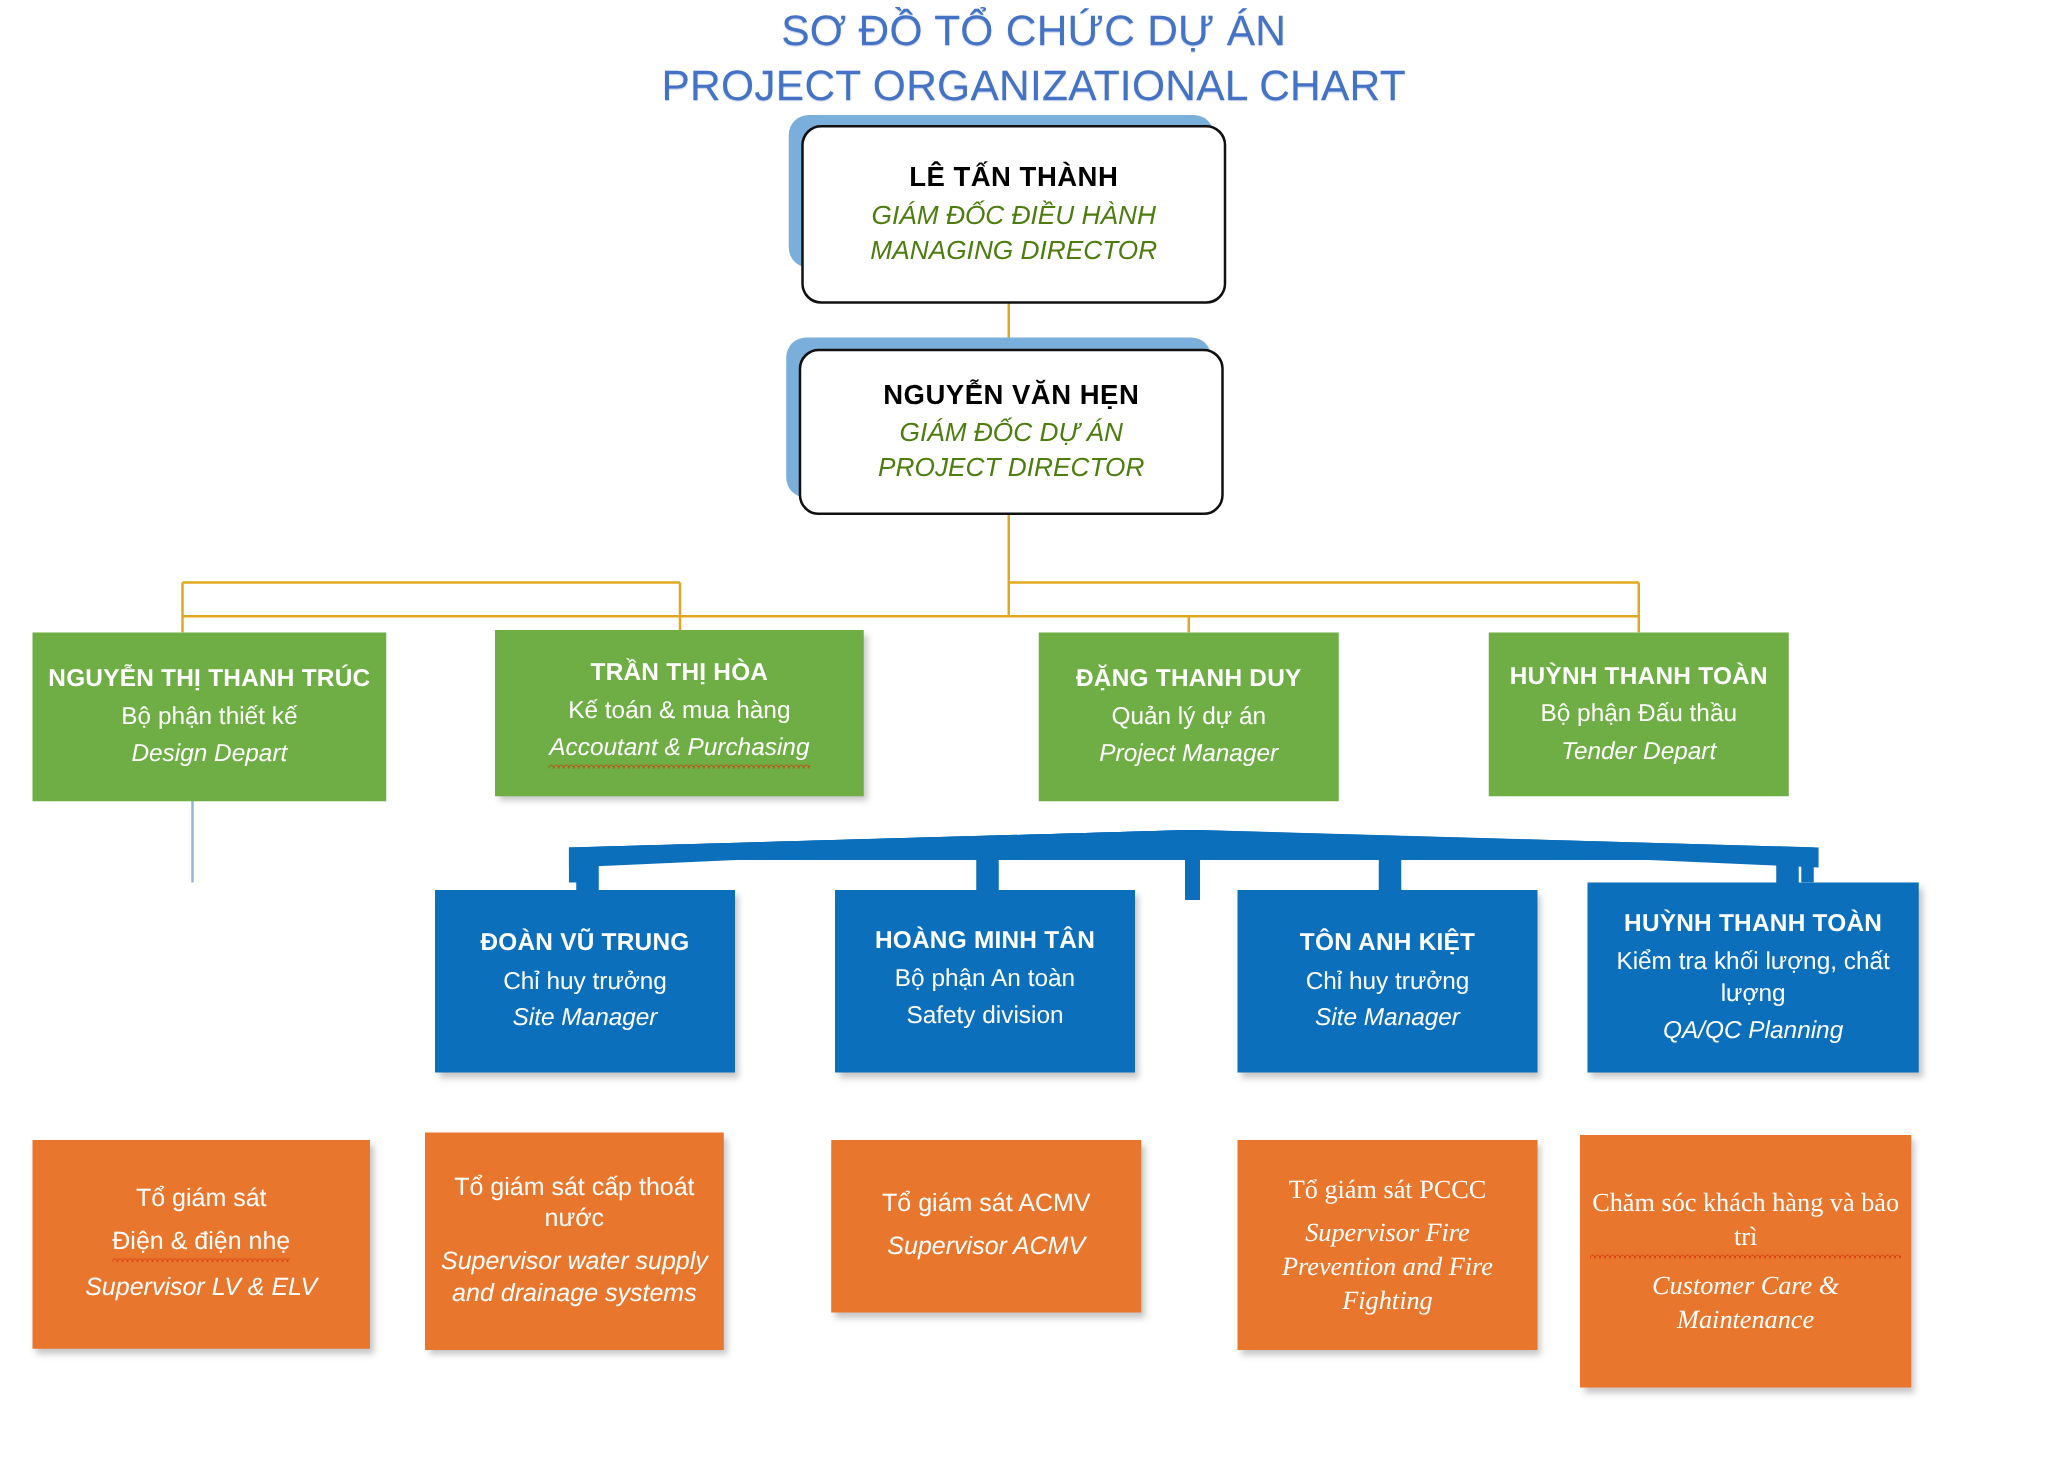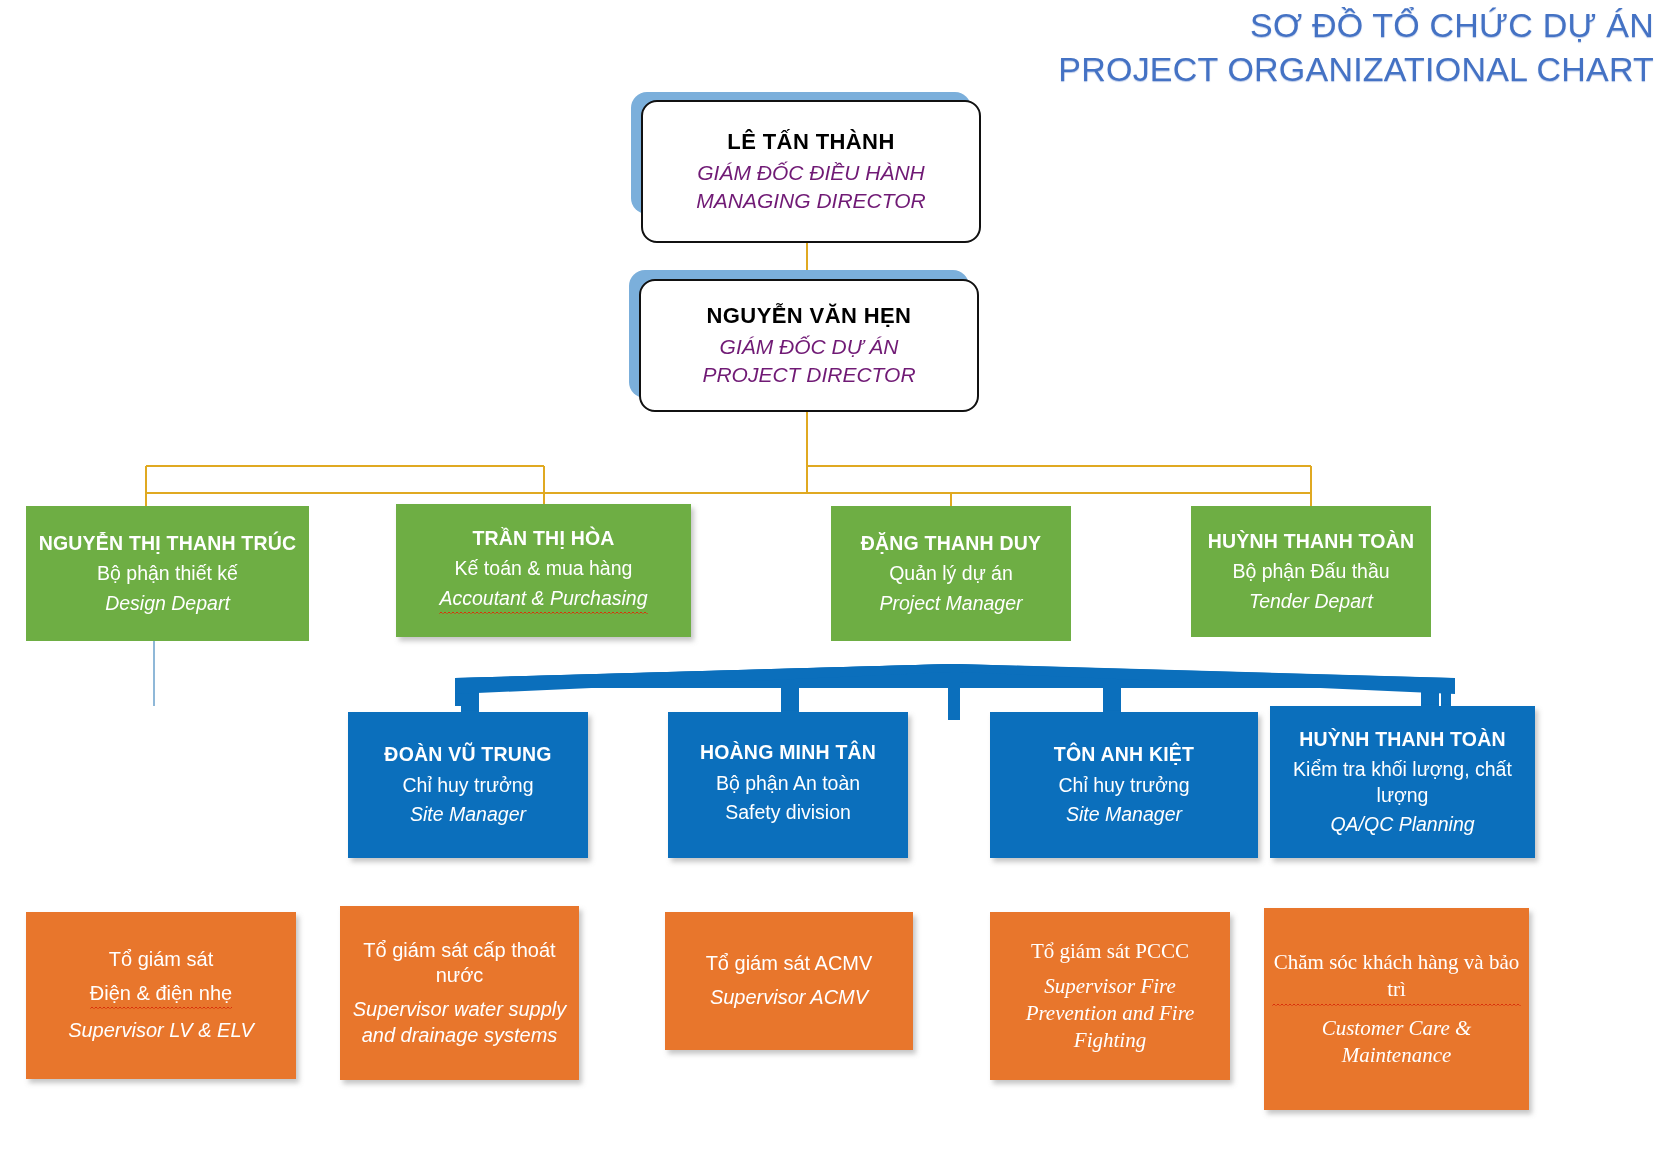--- a/index.html
+++ b/index.html
@@ -15,21 +15,21 @@
   
   .title{
     position:absolute;left:0;top:4px;width:1654px;
     text-align:center;
     color:#4472C4;
     font-size:34px;
     font-weight:400;
     letter-spacing:.2px;
     line-height:1.28;
   }
-  .title .ln{display:block;text-shadow:0 1px 1px rgba(120,150,210,.55);text-align:right;}
+  .title .ln{display:block;text-shadow:0 1px 1px rgba(120,150,210,.55);}
 
   
   #lines{position:absolute;left:0;top:0;width:1654px;height:1167px;pointer-events:none;}
 
   
   .exec{
     position:absolute;
     background:#ffffff;
     border:2px solid #111111;
     border-radius:16px;
@@ -41,21 +41,21 @@
     position:absolute;
     background:#7BAFDB;
     border-radius:16px;
     z-index:5;
   }
   .exec .nm{
     font-size:22px;font-weight:bold;color:#000;letter-spacing:.4px;
     margin-bottom:4px;
   }
   .exec .r1,.exec .r2{
-    font-size:21px;font-style:italic;color:#701a75;line-height:1.32;
+    font-size:21px;font-style:italic;color:#4d7c0f;line-height:1.32;
   }
 
   
   .node{
     position:absolute;
     box-sizing:border-box;
     display:flex;flex-direction:column;align-items:center;justify-content:center;
     color:#ffffff;
     text-align:center;
     padding:6px 8px;
@@ -188,21 +188,21 @@
     <div class="r1">Chỉ huy trưởng</div>
     <div class="r2">Site Manager</div>
   </div>
 
   <div class="node blue tight drop alt" style="left:668px;top:712px;width:240px;height:146px;">
     <div class="nm">HOÀNG MINH TÂN</div>
     <div class="r1">Bộ phận An toàn</div>
     <div class="r1">Safety division</div>
   </div>
 
-  <div class="node blue tight drop" style="left:990px;top:712px;width:268px;height:146px;">
+  <div class="node blue tight drop" style="left:990px;top:712px;width:240px;height:146px;">
     <div class="nm">TÔN ANH KIỆT</div>
     <div class="r1">Chỉ huy trưởng</div>
     <div class="r2">Site Manager</div>
   </div>
 
   <div class="node blue tight drop alt" style="left:1270px;top:706px;width:265px;height:152px;">
     <div class="nm">HUỲNH THANH TOÀN</div>
     <div class="r1">Kiểm tra khối lượng, chất lượng</div>
     <div class="r2">QA/QC Planning</div>
   </div>

